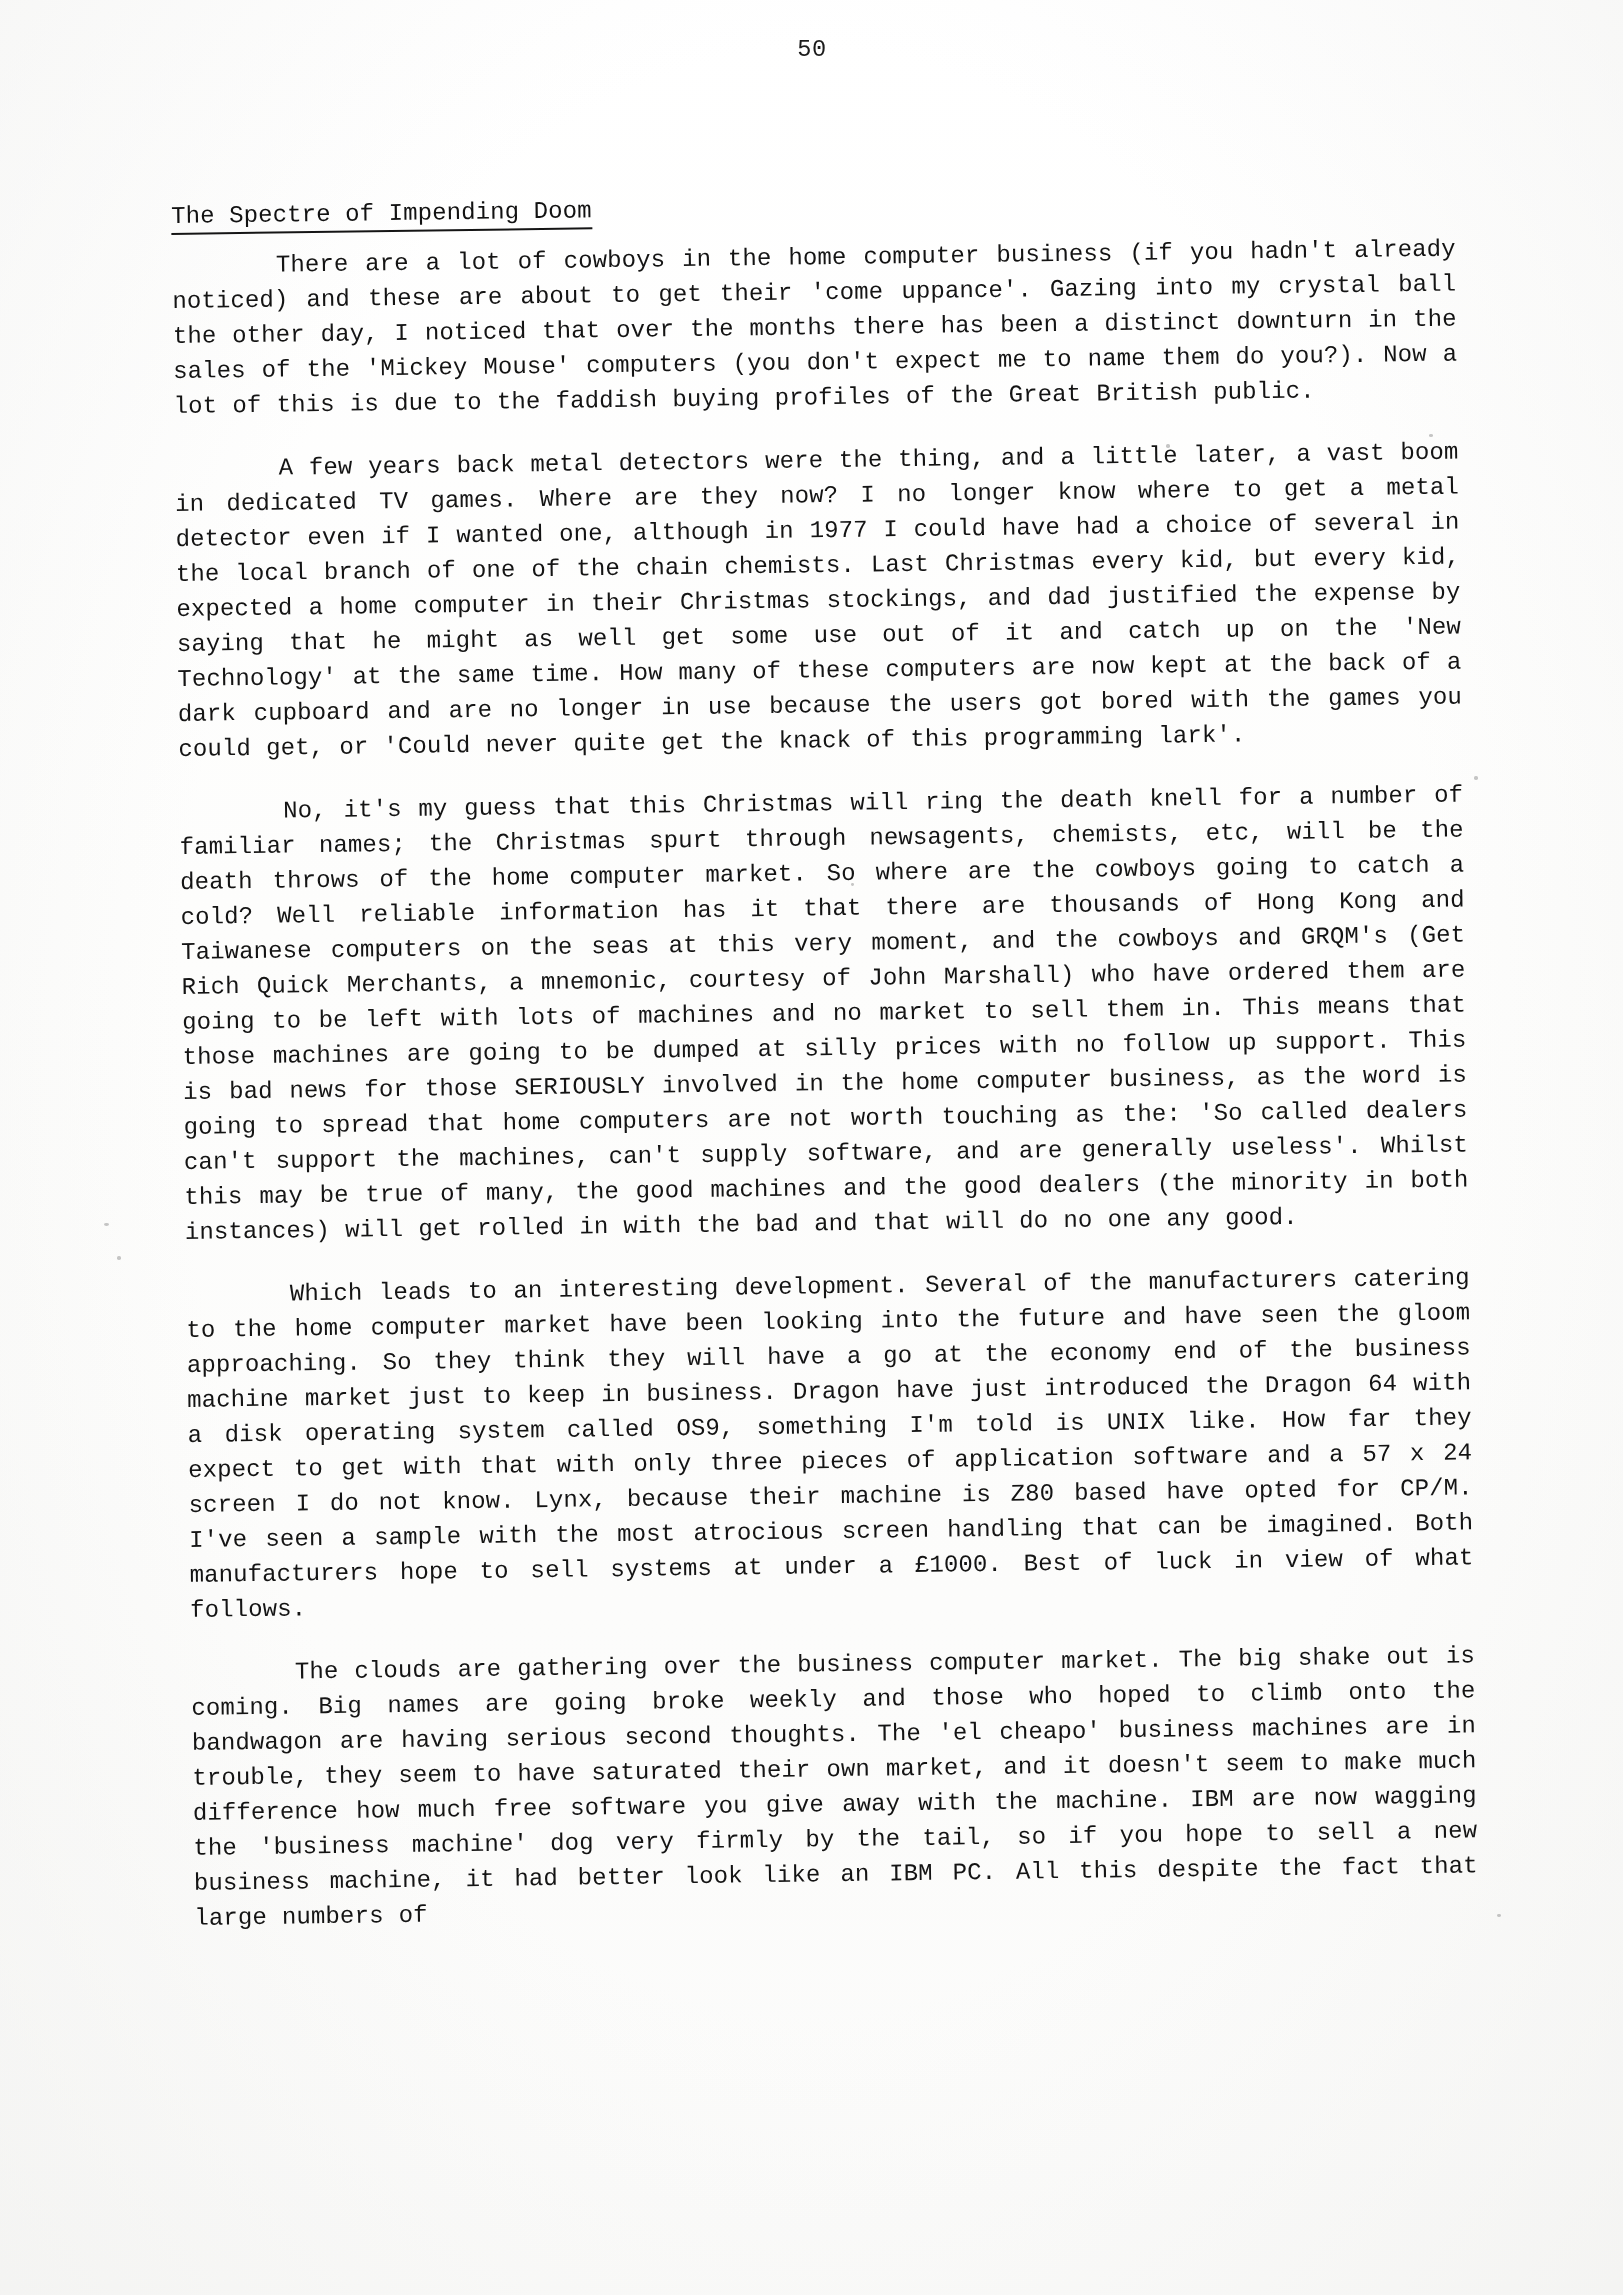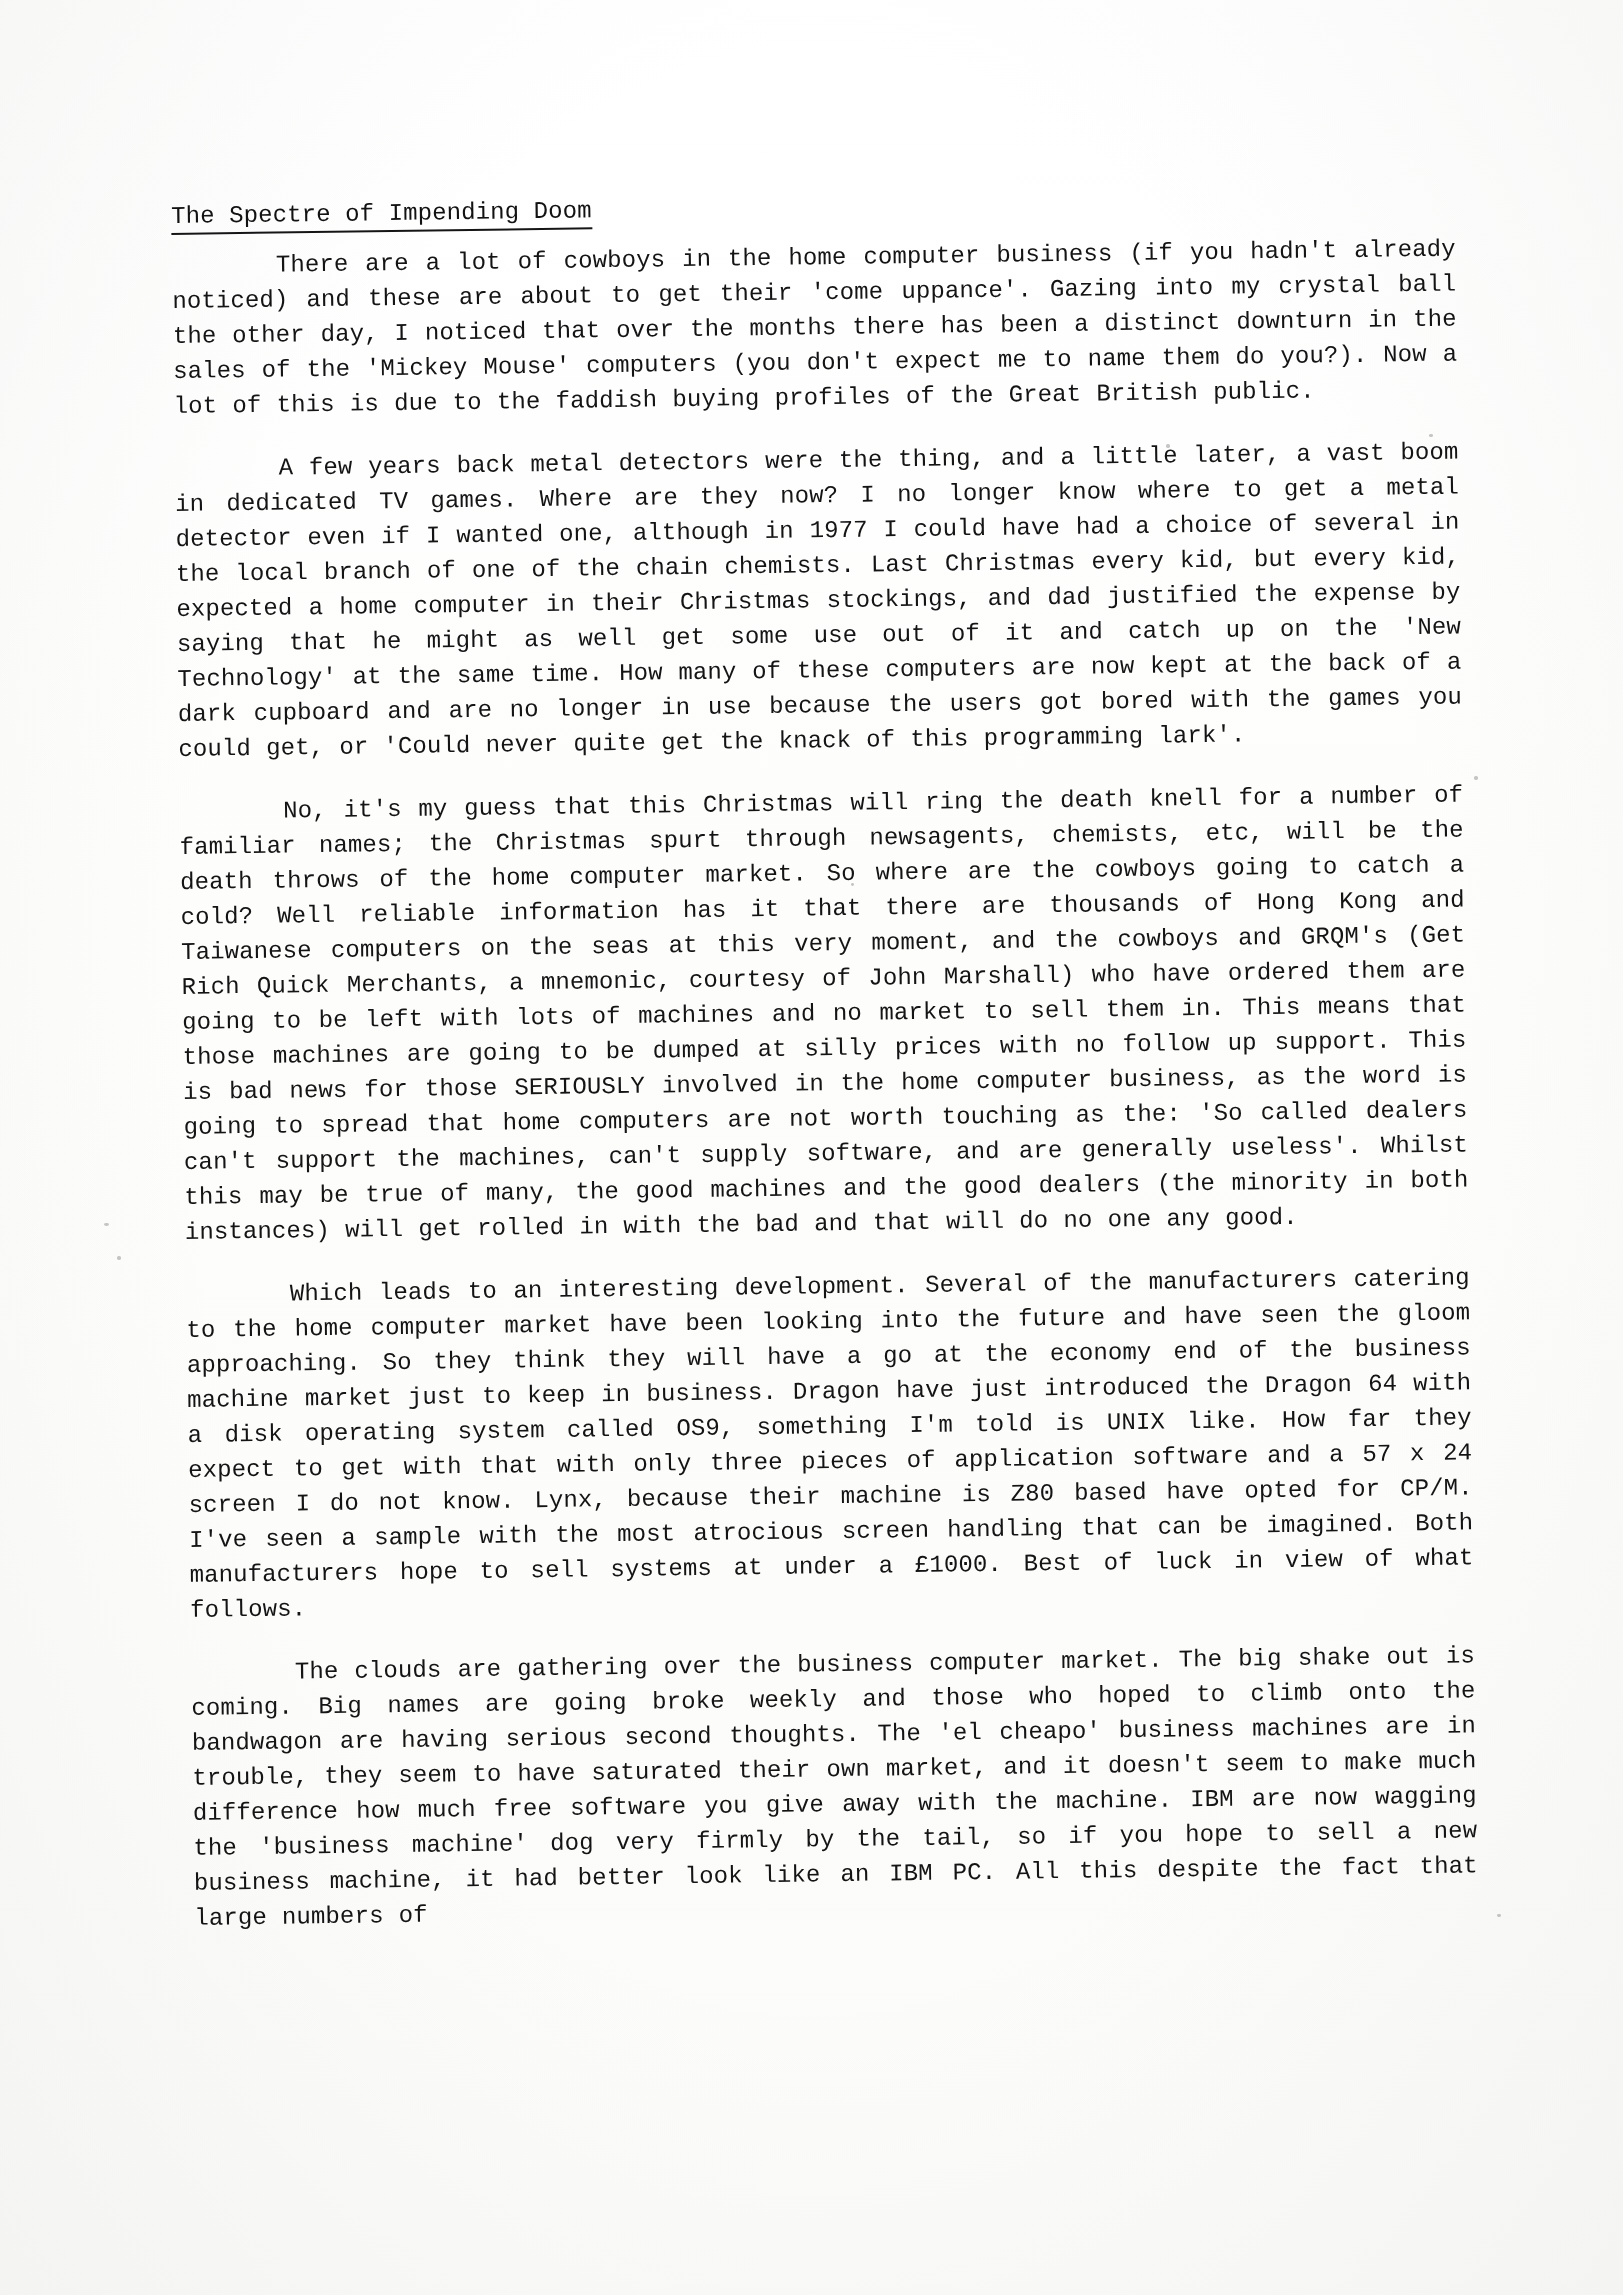--- a/index.html
+++ b/index.html
@@ -91,20 +91,21 @@
     pointer-events: none;
   }
 </style>
 </head>
 <body>
 
 <div id="page">
 
   <div id="paper-texture"></div>
 
+  <div id="page-number">50</div>
 
   <div id="typed-block">
 
     <div class="heading">The Spectre of Impending Doom</div>
 
     <p class="para">There are a lot of cowboys in the home computer business (if you hadn't already noticed) and these are about to get their 'come uppance'. Gazing into my crystal ball the other day, I noticed that over the months there has been a distinct downturn in the sales of the 'Mickey Mouse' computers (you don't expect me to name them do you?). Now a lot of this is due to the faddish buying profiles of the Great British public.</p>
 
     <p class="para">A few years back metal detectors were the thing, and a little later, a vast boom in dedicated TV games. Where are they now? I no longer know where to get a metal detector even if I wanted one, although in 1977 I could have had a choice of several in the local branch of one of the chain chemists. Last Christmas every kid, but every kid, expected a home computer in their Christmas stockings, and dad justified the expense by saying that he might as well get some use out of it and catch up on the 'New Technology' at the same time. How many of these computers are now kept at the back of a dark cupboard and are no longer in use because the users got bored with the games you could get, or 'Could never quite get the knack of this programming lark'.</p>
 
     <p class="para">No, it's my guess that this Christmas will ring the death knell for a number of familiar names; the Christmas spurt through newsagents, chemists, etc, will be the death throws of the home computer market. So where are the cowboys going to catch a cold? Well reliable information has it that there are thousands of Hong Kong and Taiwanese computers on the seas at this very moment, and the cowboys and GRQM's (Get Rich Quick Merchants, a mnemonic, courtesy of John Marshall) who have ordered them are going to be left with lots of machines and no market to sell them in. This means that those machines are going to be dumped at silly prices with no follow up support. This is bad news for those SERIOUSLY involved in the home computer business, as the word is going to spread that home computers are not worth touching as the: 'So called dealers can't support the machines, can't supply software, and are generally useless'. Whilst this may be true of many, the good machines and the good dealers (the minority in both instances) will get rolled in with the bad and that will do no one any good.</p>

